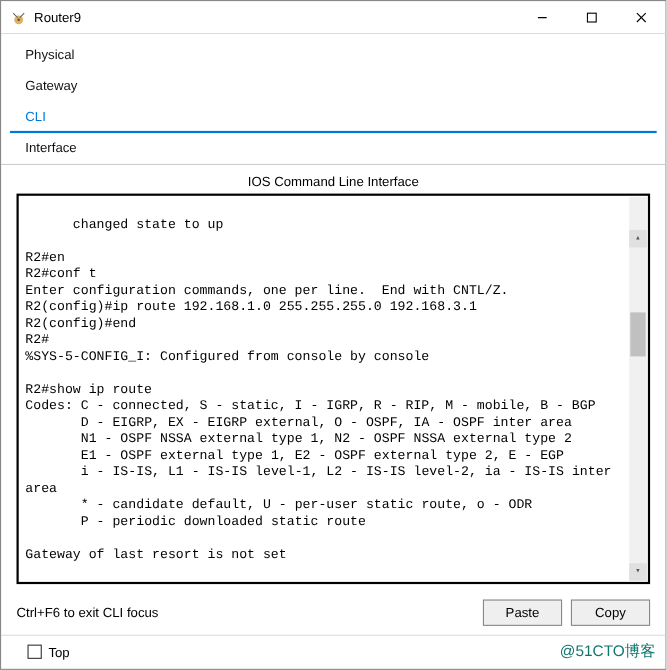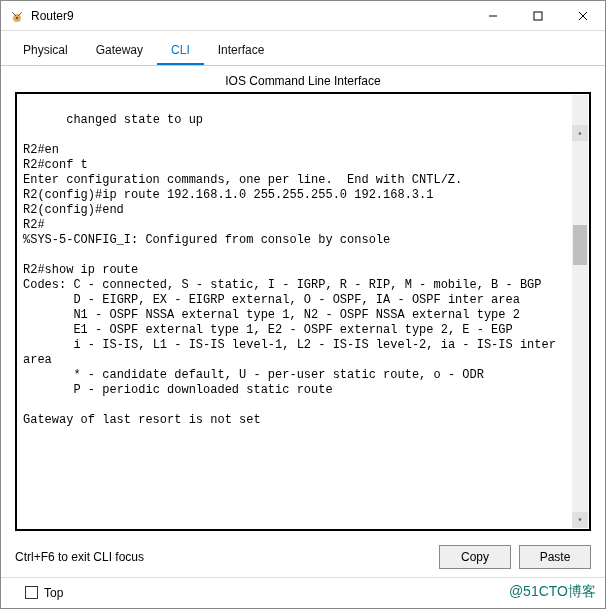--- a/index.html
+++ b/index.html
@@ -3,21 +3,21 @@
 <meta charset="utf-8">
 <style>
   * { box-sizing: border-box; }
   html, body { margin: 0; padding: 0; font-family: "Segoe UI", Tahoma, sans-serif; font-size: 12px; background: #fff; }
   .window { width: 606px; height: 609px; border: 1px solid #888; display: flex; flex-direction: column; background: #fff; }
   .titlebar { height: 30px; display: flex; align-items: center; padding: 0 0 0 8px; border-bottom: 1px solid #ddd; }
   .title-icon { width: 16px; height: 16px; margin-right: 6px; }
   .title-text { flex: 1; font-size: 12px; }
   .win-btns { display: flex; height: 100%; }
   .win-btn { width: 45px; display: flex; align-items: center; justify-content: center; cursor: default; }
-  .tabs { display: flex; padding: 6px 8px 0 8px; border-bottom: 1px solid #ccc; gap: 0; }
+  .tabs { display: flex; padding: 6px 8px 0 8px; border-bottom: 1px solid #ccc; gap: 0; flex-direction: column; }
   .tab { padding: 6px 14px 6px 14px; font-size: 12px; color: #111; cursor: default; border-bottom: 2px solid transparent; }
   .tab.active { color: #0078d7; border-bottom: 2px solid #0078d7; }
   .section-title { text-align: center; font-size: 12px; padding: 8px 0 4px 0; }
   .cli-wrap { flex: 1; margin: 0 14px 8px 14px; display: flex; flex-direction: column; min-height: 0; }
   .cli-box { flex: 1; border: 2px solid #000; padding: 4px 6px; font-family: "Courier New", monospace; font-size: 12px; line-height: 1.25; white-space: pre-wrap; overflow: hidden; position: relative; }
   .scrollbar { position: absolute; right: 1px; top: 1px; bottom: 1px; width: 16px; background: #f0f0f0; }
   .scroll-btn { width: 100%; height: 16px; background: #e0e0e0; display:flex; align-items:center; justify-content:center; font-size:8px; color:#555;}
   .scroll-thumb { position:absolute; left:1px; right:1px; top: 30%; height: 40px; background: #c0c0c0; }
   .bottom-row { display: flex; align-items: center; padding: 6px 14px 8px 14px; border-bottom: 1px solid #ddd; }
   .hint { flex: 1; font-size: 12px; }
@@ -94,22 +94,22 @@
       <div class="scrollbar">
         <div class="scroll-btn">▴</div>
         <div class="scroll-thumb"></div>
         <div class="scroll-btn" style="position:absolute;bottom:0;">▾</div>
       </div>
     </div>
   </div>
 
   <div class="bottom-row">
     <div class="hint">Ctrl+F6 to exit CLI focus</div>
+    <div class="btn">Paste</div>
     <div class="btn">Copy</div>
-    <div class="btn">Paste</div>
   </div>
 
   <div class="footer">
     <span class="chk"></span>
     <span>Top</span>
   </div>
 
 </div>
 
 <div class="watermark">@51CTO博客</div>

